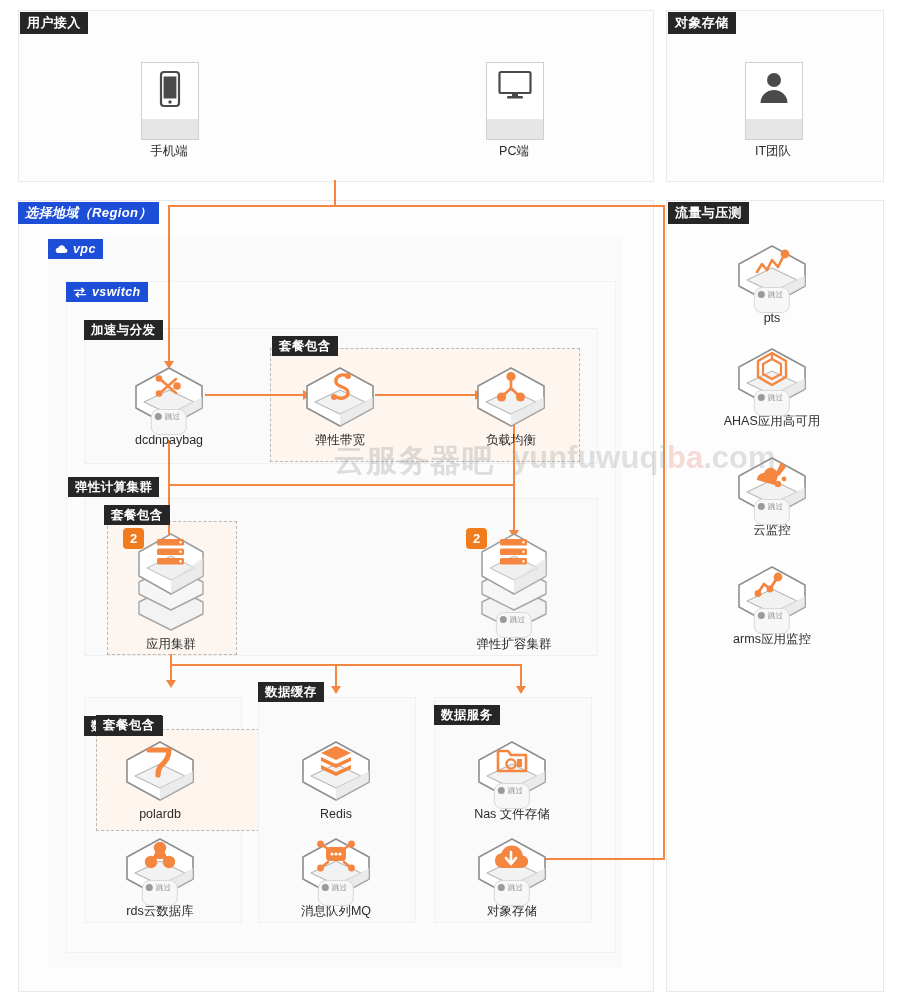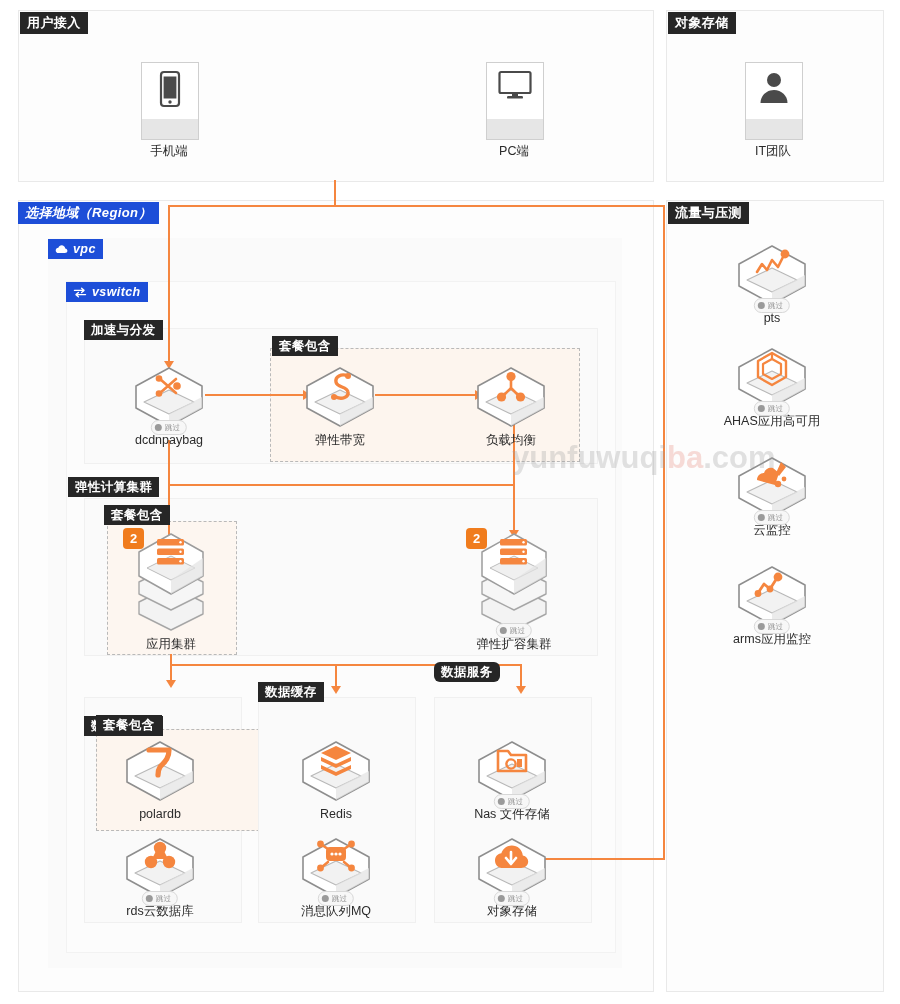--- a/index.html
+++ b/index.html
@@ -51,21 +51,21 @@
   .node .cap{
     font-size:12.5px;color:#2b2b2b;line-height:15px;
     white-space:nowrap;margin-top:1px;
   }
 
   
   .skip{
     position:absolute;left:50%;transform:translateX(-50%);
     bottom:-3px;
     display:flex;align-items:center;gap:3px;
-    height:13px;padding:0 6px 0 3px;
+    height:13px;padding:0 6px 11px 3px;
     border:1px solid #d8d8d8;border-radius:8px;
     background:#f7f7f7;
     font-size:7.5px;color:#8a8a8a;letter-spacing:.2px;
     z-index:26;
   }
   .skip .dot{
     width:7px;height:7px;border-radius:50%;
     background:#9a9a9a;display:inline-block;flex:none;
   }
 
@@ -375,21 +375,21 @@
       </svg>
       <div class="skip">
         <span class="dot"></span>
         <span>跳过</span>
       </div>
     </div>
     <div class="cap">消息队列MQ</div>
   </div>
 
   <div class="softbox" style="left:434px;top:697px;width:156px;height:224px;"></div>
-  <div class="tag" style="left:434px;top:662px;border-radius:6px;">数据服务</div>
+  <div class="tag" style="left:434px;top:705px;">数据服务</div>
 
   <div class="node" style="left:456px;top:736px;">
     <div class="art">
       <svg width="78" height="66" viewBox="0 0 78 66">
         <path d="M39 4 72 22v22L39 62 6 44V22z" fill="#ffffff" stroke="#8e8e8e" stroke-width="1.6" stroke-linejoin="round"></path>
         <path d="M39 26 64 38 39 50 14 38z" fill="#f2f2f2" stroke="#b8b8b8" stroke-width="1.1" stroke-linejoin="round"></path>
         <path d="M39 50v12l33-18V33z" fill="#e4e4e4" opacity=".75"></path>
         <path d="M25 13h10l3 4h15v16H25z" fill="none" stroke="#f5863f" stroke-width="2.6" stroke-linejoin="round"></path>
         <circle cx="38" cy="26" r="4.6" fill="none" stroke="#f5863f" stroke-width="2.4"></circle>
         <path d="M44 21h5v8h-5z" fill="#f5863f"></path>
@@ -524,17 +524,18 @@
   <div class="arw down" style="left:331px;top:686px;"></div>
 
   <div class="ln lnv" style="left:520px;top:664px;height:24px;"></div>
   <div class="arw down" style="left:516px;top:686px;"></div>
 
   <div class="ln lnh" style="left:334px;top:205px;width:331px;"></div>
   <div class="ln lnv" style="left:663px;top:205px;height:655px;"></div>
   <div class="ln lnh" style="left:535px;top:858px;width:130px;"></div>
   <div class="arw left" style="left:528px;top:854px;"></div>
 
+  <div class="wm cn" style="left:334px;top:440px;">云服务器吧</div>
   <div class="wm en" style="left:512px;top:440px;">
     <span>yunfuwuqi</span><span class="pink">ba</span><span>.com</span>
   </div>
 
 </div>
 
 </body></html>

